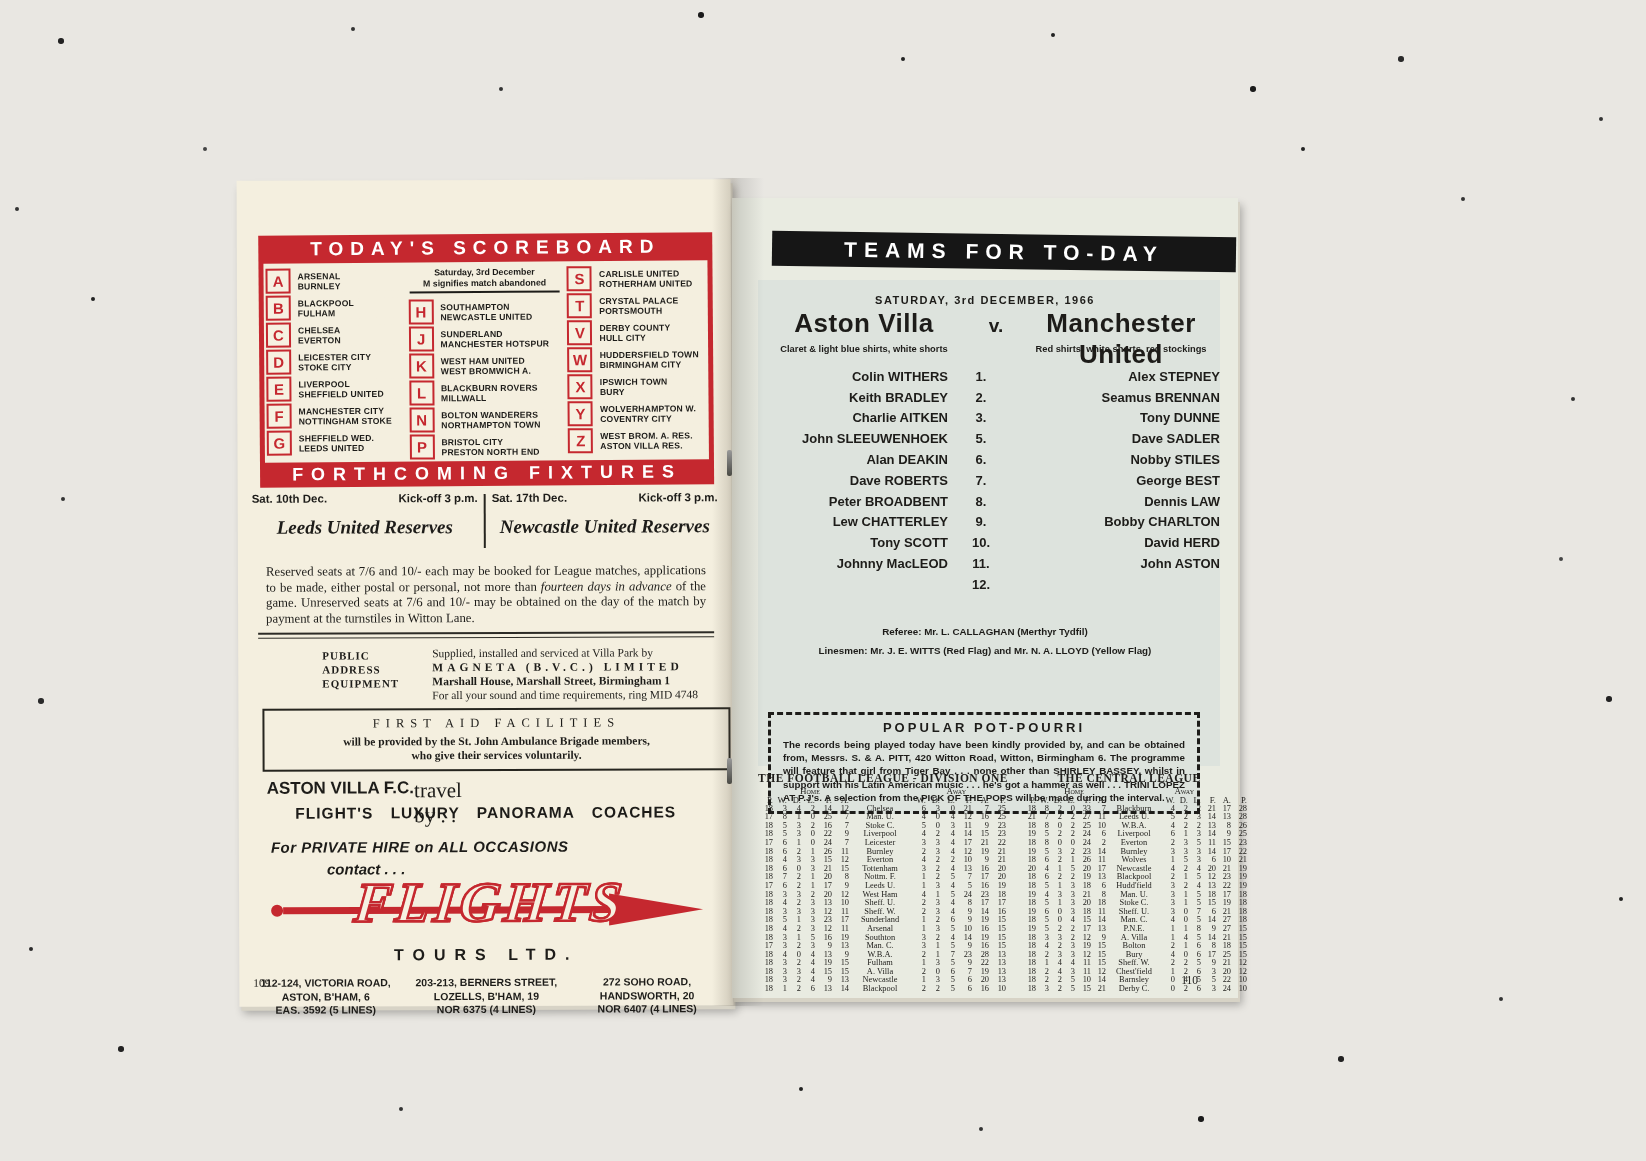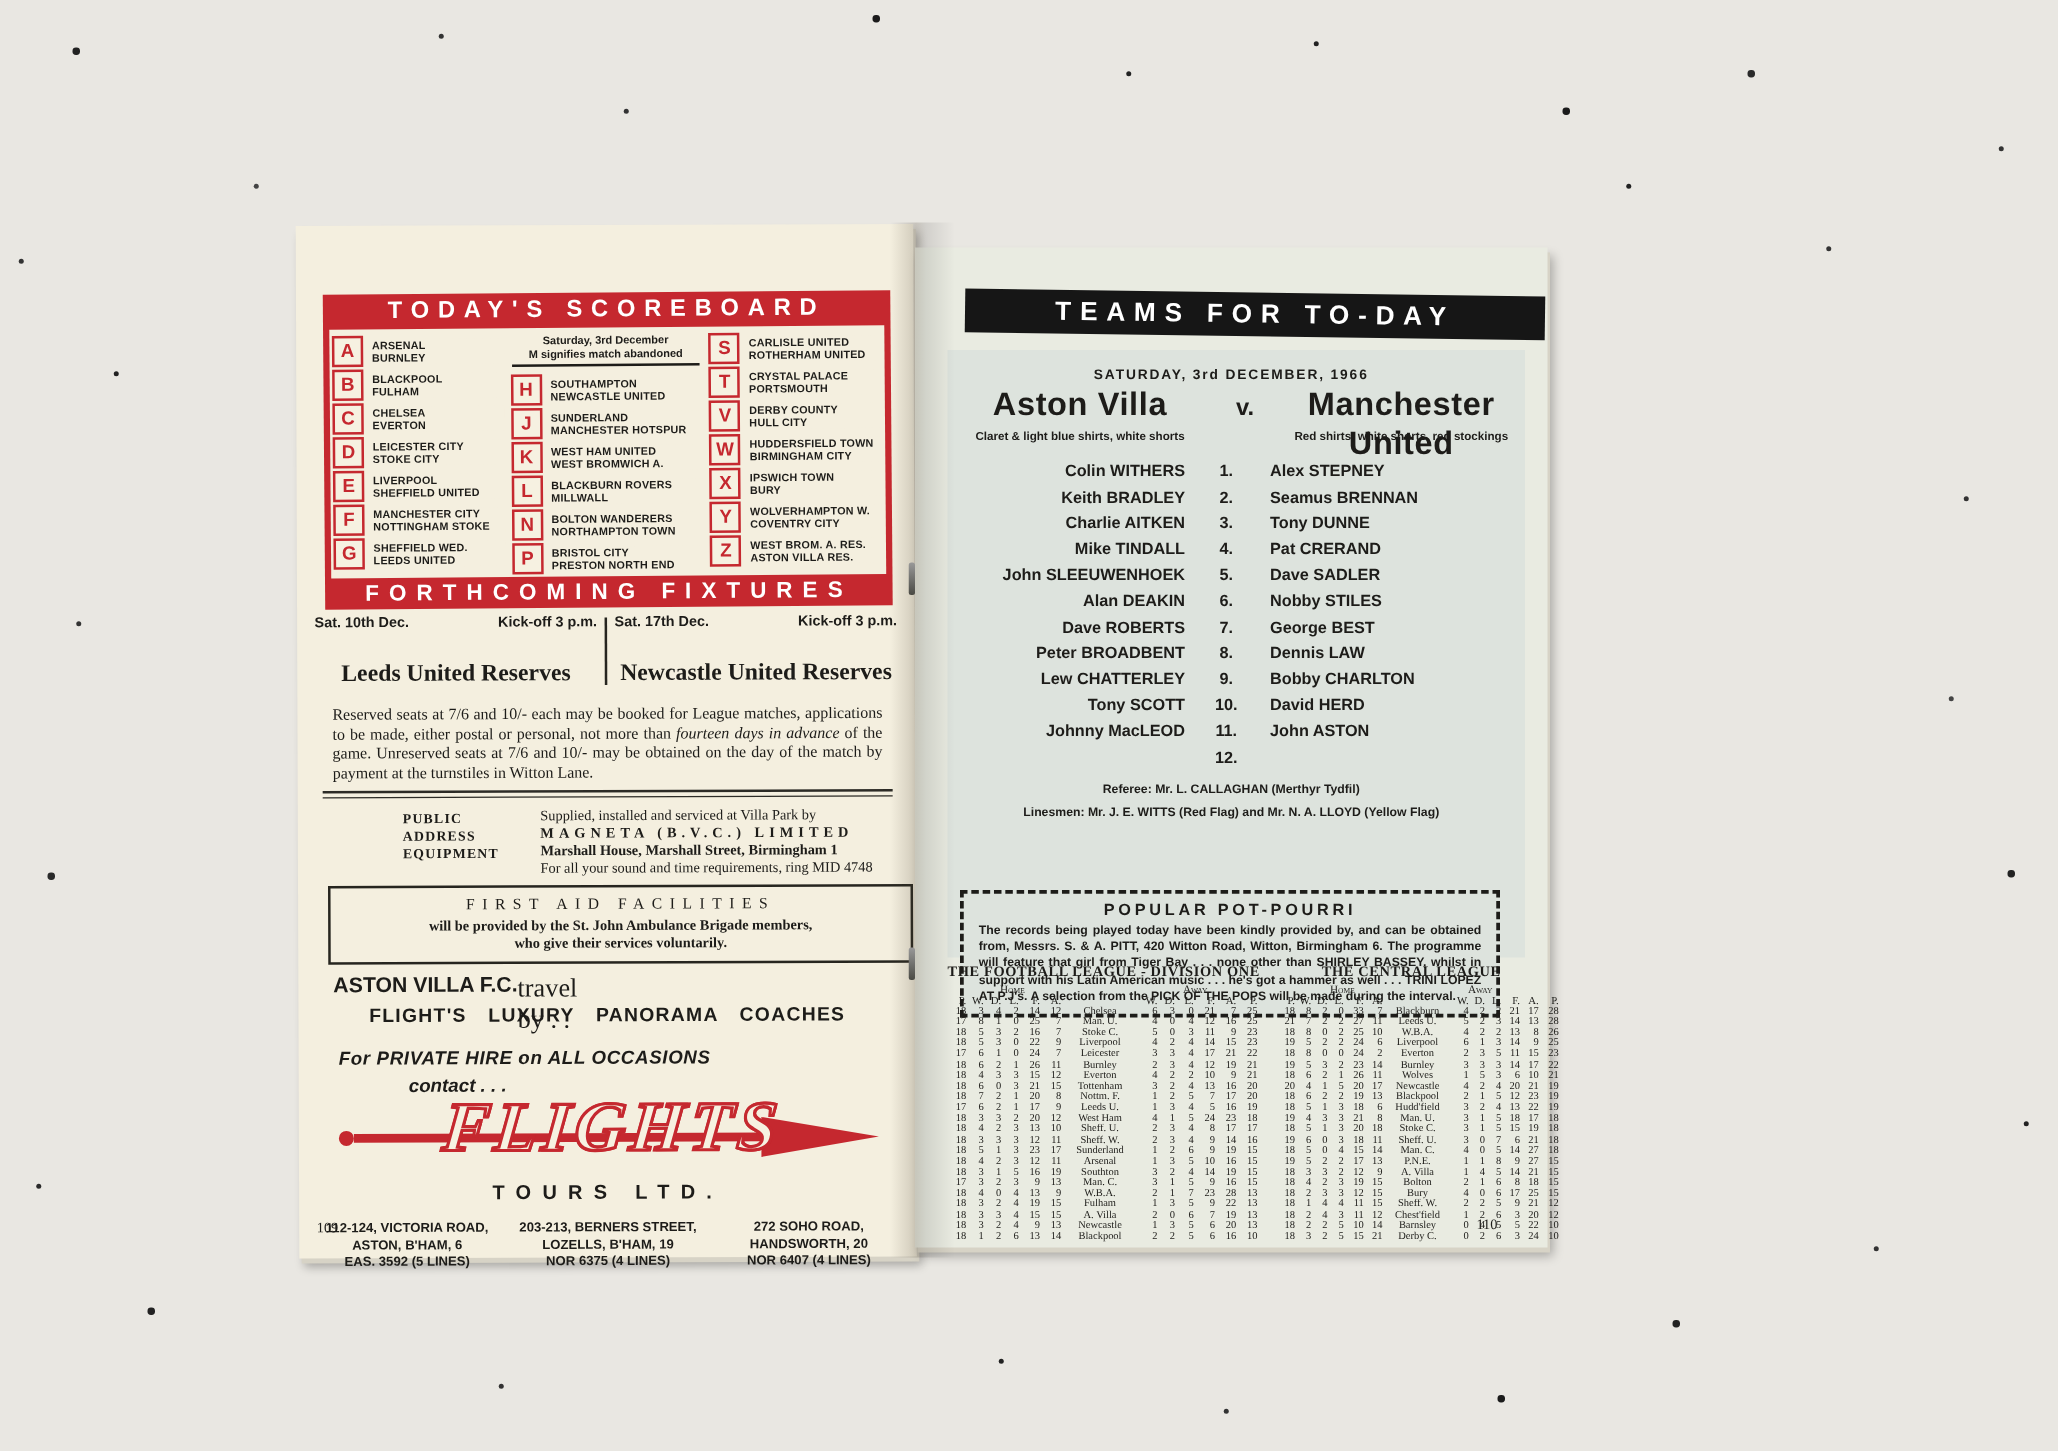--- a/index.html
+++ b/index.html
@@ -50,22 +50,22 @@
   .sb-team{font-size:8.6px;font-weight:bold;line-height:10px;letter-spacing:.2px;}
   .sb-note{border-bottom:2px solid #1d1c19;margin:1px 2px 5px 0;padding-bottom:3px;text-align:center;}
   .sb-note div{font-size:8.8px;font-weight:bold;line-height:10.5px;}
   .ff-title{position:absolute;left:0;right:0;bottom:0;height:25px;line-height:25px;
             text-align:center;color:#fff;font-weight:bold;font-size:18px;letter-spacing:8px;}
   
   .fixtures{position:absolute;left:10px;top:312px;width:474px;height:62px;}
   .fix-half{position:absolute;top:0;width:226px;}
   .fix-half.h0{left:4px;} .fix-half.h1{left:244px;}
   .fix-dates{display:flex;justify-content:space-between;font-size:11.5px;font-weight:bold;}
-  .fix-match{text-align:center;margin-top:24px;font-family:"Liberation Serif",serif;
-             font-weight:bold;font-size:19px;}
+  .fix-match{text-align:center;margin-top:12px;font-family:"Liberation Serif",serif;
+             font-weight:bold;font-size:19px;font-style:italic;}
   .fix-div{position:absolute;left:236px;top:2px;width:2px;height:54px;background:#26251f;}
   
   .seats{position:absolute;left:28px;top:384px;width:440px;font-family:"Liberation Serif",serif;
          font-size:12.8px;line-height:15.5px;text-align:justify;}
   .dbl-rule{position:absolute;left:20px;top:452px;width:456px;height:3px;
             border-top:2px solid #2c2b26;border-bottom:1px solid #2c2b26;}
   .pa{position:absolute;left:60px;top:466px;width:400px;display:flex;
       font-family:"Liberation Serif",serif;}
   .pa-label{width:110px;font-weight:bold;font-size:11px;letter-spacing:1px;line-height:14px;padding-top:2px;margin-left:24px;}
   .pa-text{flex:1;font-size:11.5px;line-height:14px;}
@@ -108,21 +108,21 @@
              grid-template-columns:212px 52px 1fr;align-items:baseline;}
   .team-name{font-size:26px;font-weight:bold;text-align:center;letter-spacing:.5px;}
   .vs{font-size:19px;font-weight:bold;text-align:center;}
   .kits-row{position:absolute;left:26px;top:146px;width:462px;display:grid;
             grid-template-columns:212px 52px 1fr;}
   .kit{font-size:9.3px;font-weight:bold;text-align:center;line-height:11px;}
   .lineup{position:absolute;left:26px;top:168px;width:462px;}
   .lu-row{display:grid;grid-template-columns:200px 46px 1fr;height:20.8px;align-items:center;}
   .lu-home{text-align:right;font-size:13px;font-weight:bold;padding-right:10px;}
   .lu-num{text-align:center;font-size:13px;font-weight:bold;}
-  .lu-away{text-align:left;font-size:13px;font-weight:bold;padding-left:12px;}
+  .lu-away{text-align:right;font-size:13px;font-weight:bold;padding-left:12px;}
   .officials{position:absolute;left:0;width:100%;text-align:center;font-size:9.8px;font-weight:bold;}
   .officials.ref{top:428px;} .officials.lin{top:447px;}
   .potpourri{position:absolute;left:36px;top:466px;width:432px;border:3px dashed #1d1c19;
              padding:5px 12px 7px;background:var(--panel);box-sizing:border-box;margin-top:48px;}
   .pp-title{text-align:center;font-size:13px;font-weight:bold;letter-spacing:3px;margin-bottom:3px;}
   .pp-text{font-size:9.8px;font-weight:bold;line-height:13.2px;text-align:justify;}
   
   .lt{position:absolute;font-family:"Liberation Serif",serif;}
   .lt.t0{left:24px;top:574px;width:254px;}
   .lt.t1{left:288px;top:574px;width:218px;}
@@ -407,25 +407,20 @@
         <div class="lu-home">Keith BRADLEY</div>
         <div class="lu-num">2.</div>
         <div class="lu-away">Seamus BRENNAN</div>
       </div>
       <div class="lu-row">
         <div class="lu-home">Charlie AITKEN</div>
         <div class="lu-num">3.</div>
         <div class="lu-away">Tony DUNNE</div>
       </div>
       <div class="lu-row">
-        <div class="lu-home">Mike TINDALL</div>
-        <div class="lu-num">4.</div>
-        <div class="lu-away">Pat CRERAND</div>
-      </div>
-      <div class="lu-row">
         <div class="lu-home">John SLEEUWENHOEK</div>
         <div class="lu-num">5.</div>
         <div class="lu-away">Dave SADLER</div>
       </div>
       <div class="lu-row">
         <div class="lu-home">Alan DEAKIN</div>
         <div class="lu-num">6.</div>
         <div class="lu-away">Nobby STILES</div>
       </div>
       <div class="lu-row">

